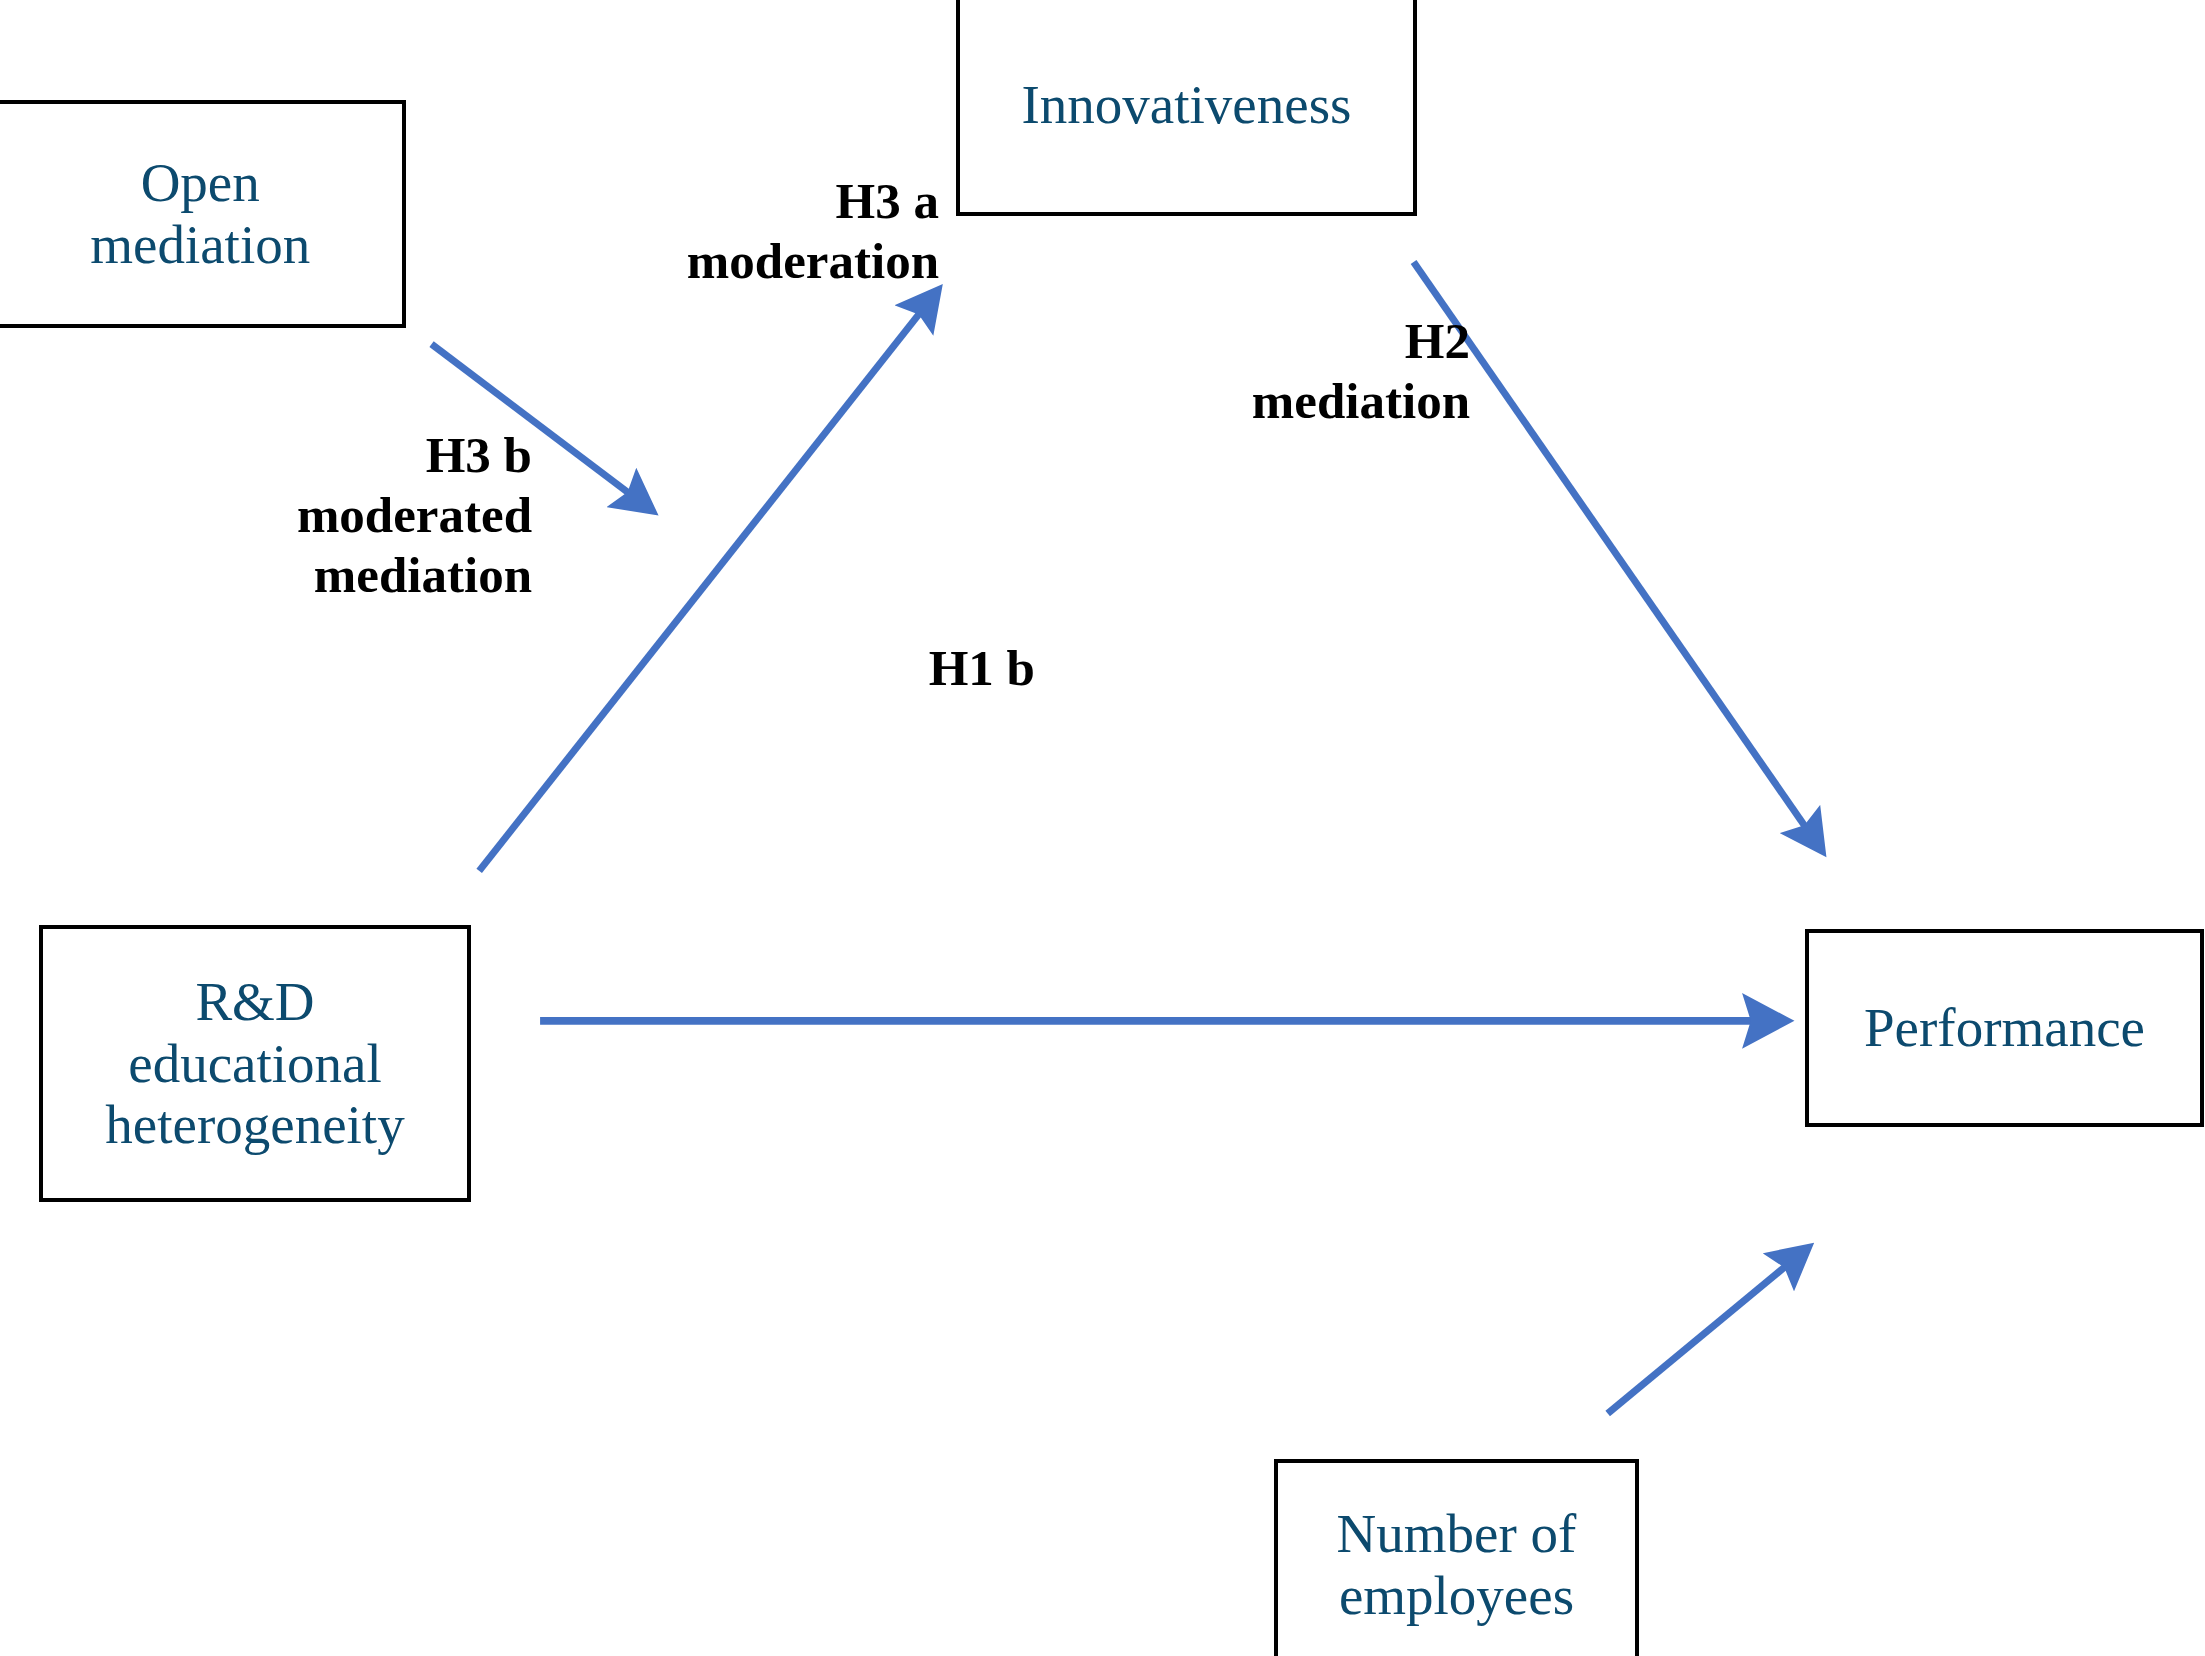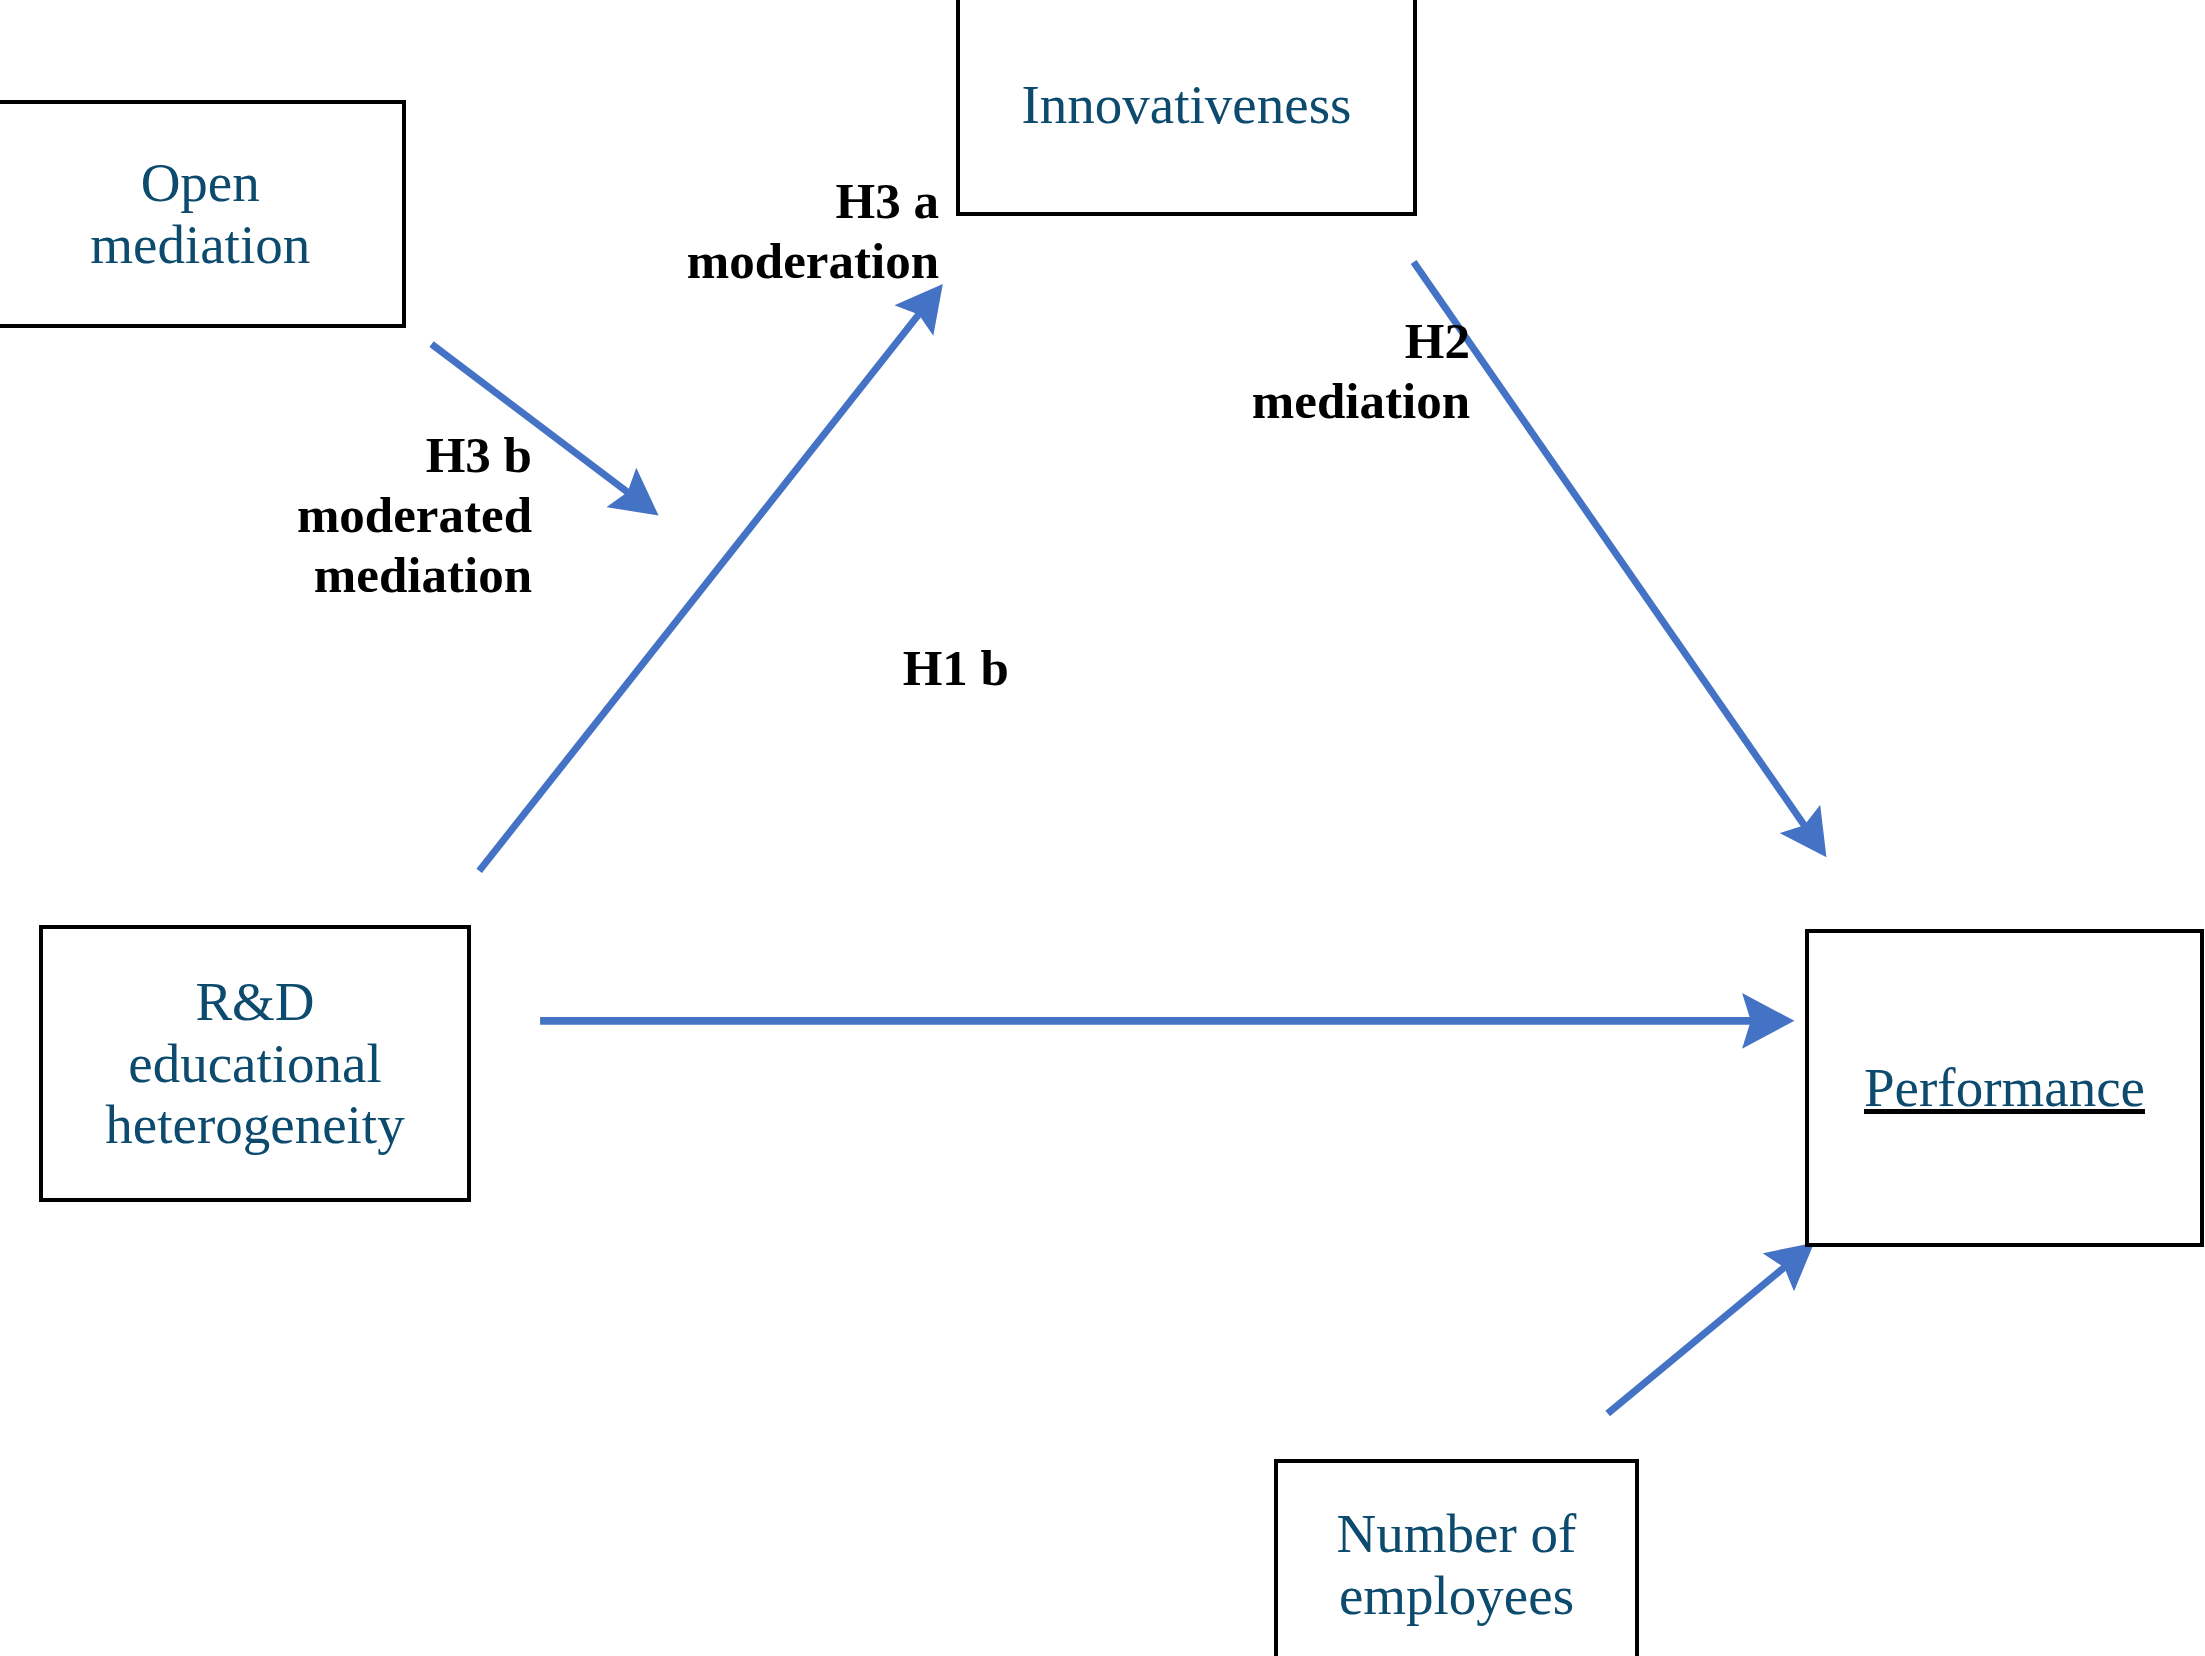--- a/index.html
+++ b/index.html
@@ -54,28 +54,28 @@
     width: 2206px;
     height: 1657px;
     z-index: 2;
     pointer-events: none;
   }
 
   
   #box-open-innovation      { left: -5.3px;   top: 100px;  width: 411px;  height: 228px; }
   #box-innovativeness       { left: 956px; top: -5.3px;   width: 461px;  height: 221px; }
   #box-rd-heterogeneity     { left: 39px;   top: 925px; width: 432px;  height: 277px; }
-  #box-performance          { left: 1805px; top: 929px; width: 399px;  height: 318px; text-decoration: underline; }
+  #box-performance          { left: 1805px; top: 929px; width: 399px;  height: 198px; }
   #box-number-of-employees  { left: 1274px; top: 1459px; width: 365px;  height: 212px; }
 
   
   #lbl-h3a  { left: 568px;  top: 171px;  width: 371px; }
   #lbl-h3b  { left: 161px;  top: 425px;  width: 371px; }
   #lbl-h2   { left: 1099px; top: 311px;  width: 371px; }
-  #lbl-h1b  { left: 718px;  top: 638px;  width: 291px; }
+  #lbl-h1b  { left: 744px;  top: 638px;  width: 291px; }
   #lbl-h1a  { left: 1013px; top: 1105px; width: 353px; }
 </style>
 </head>
 <body>
 
 <div id="canvas">
 
   <svg id="arrow-layer" viewBox="0 0 2500 1878" xmlns="http://www.w3.org/2000/svg">
     <defs>
       <marker id="ah" markerWidth="7" markerHeight="7" refX="5.3" refY="3.5" orient="auto" markerUnits="strokeWidth">

